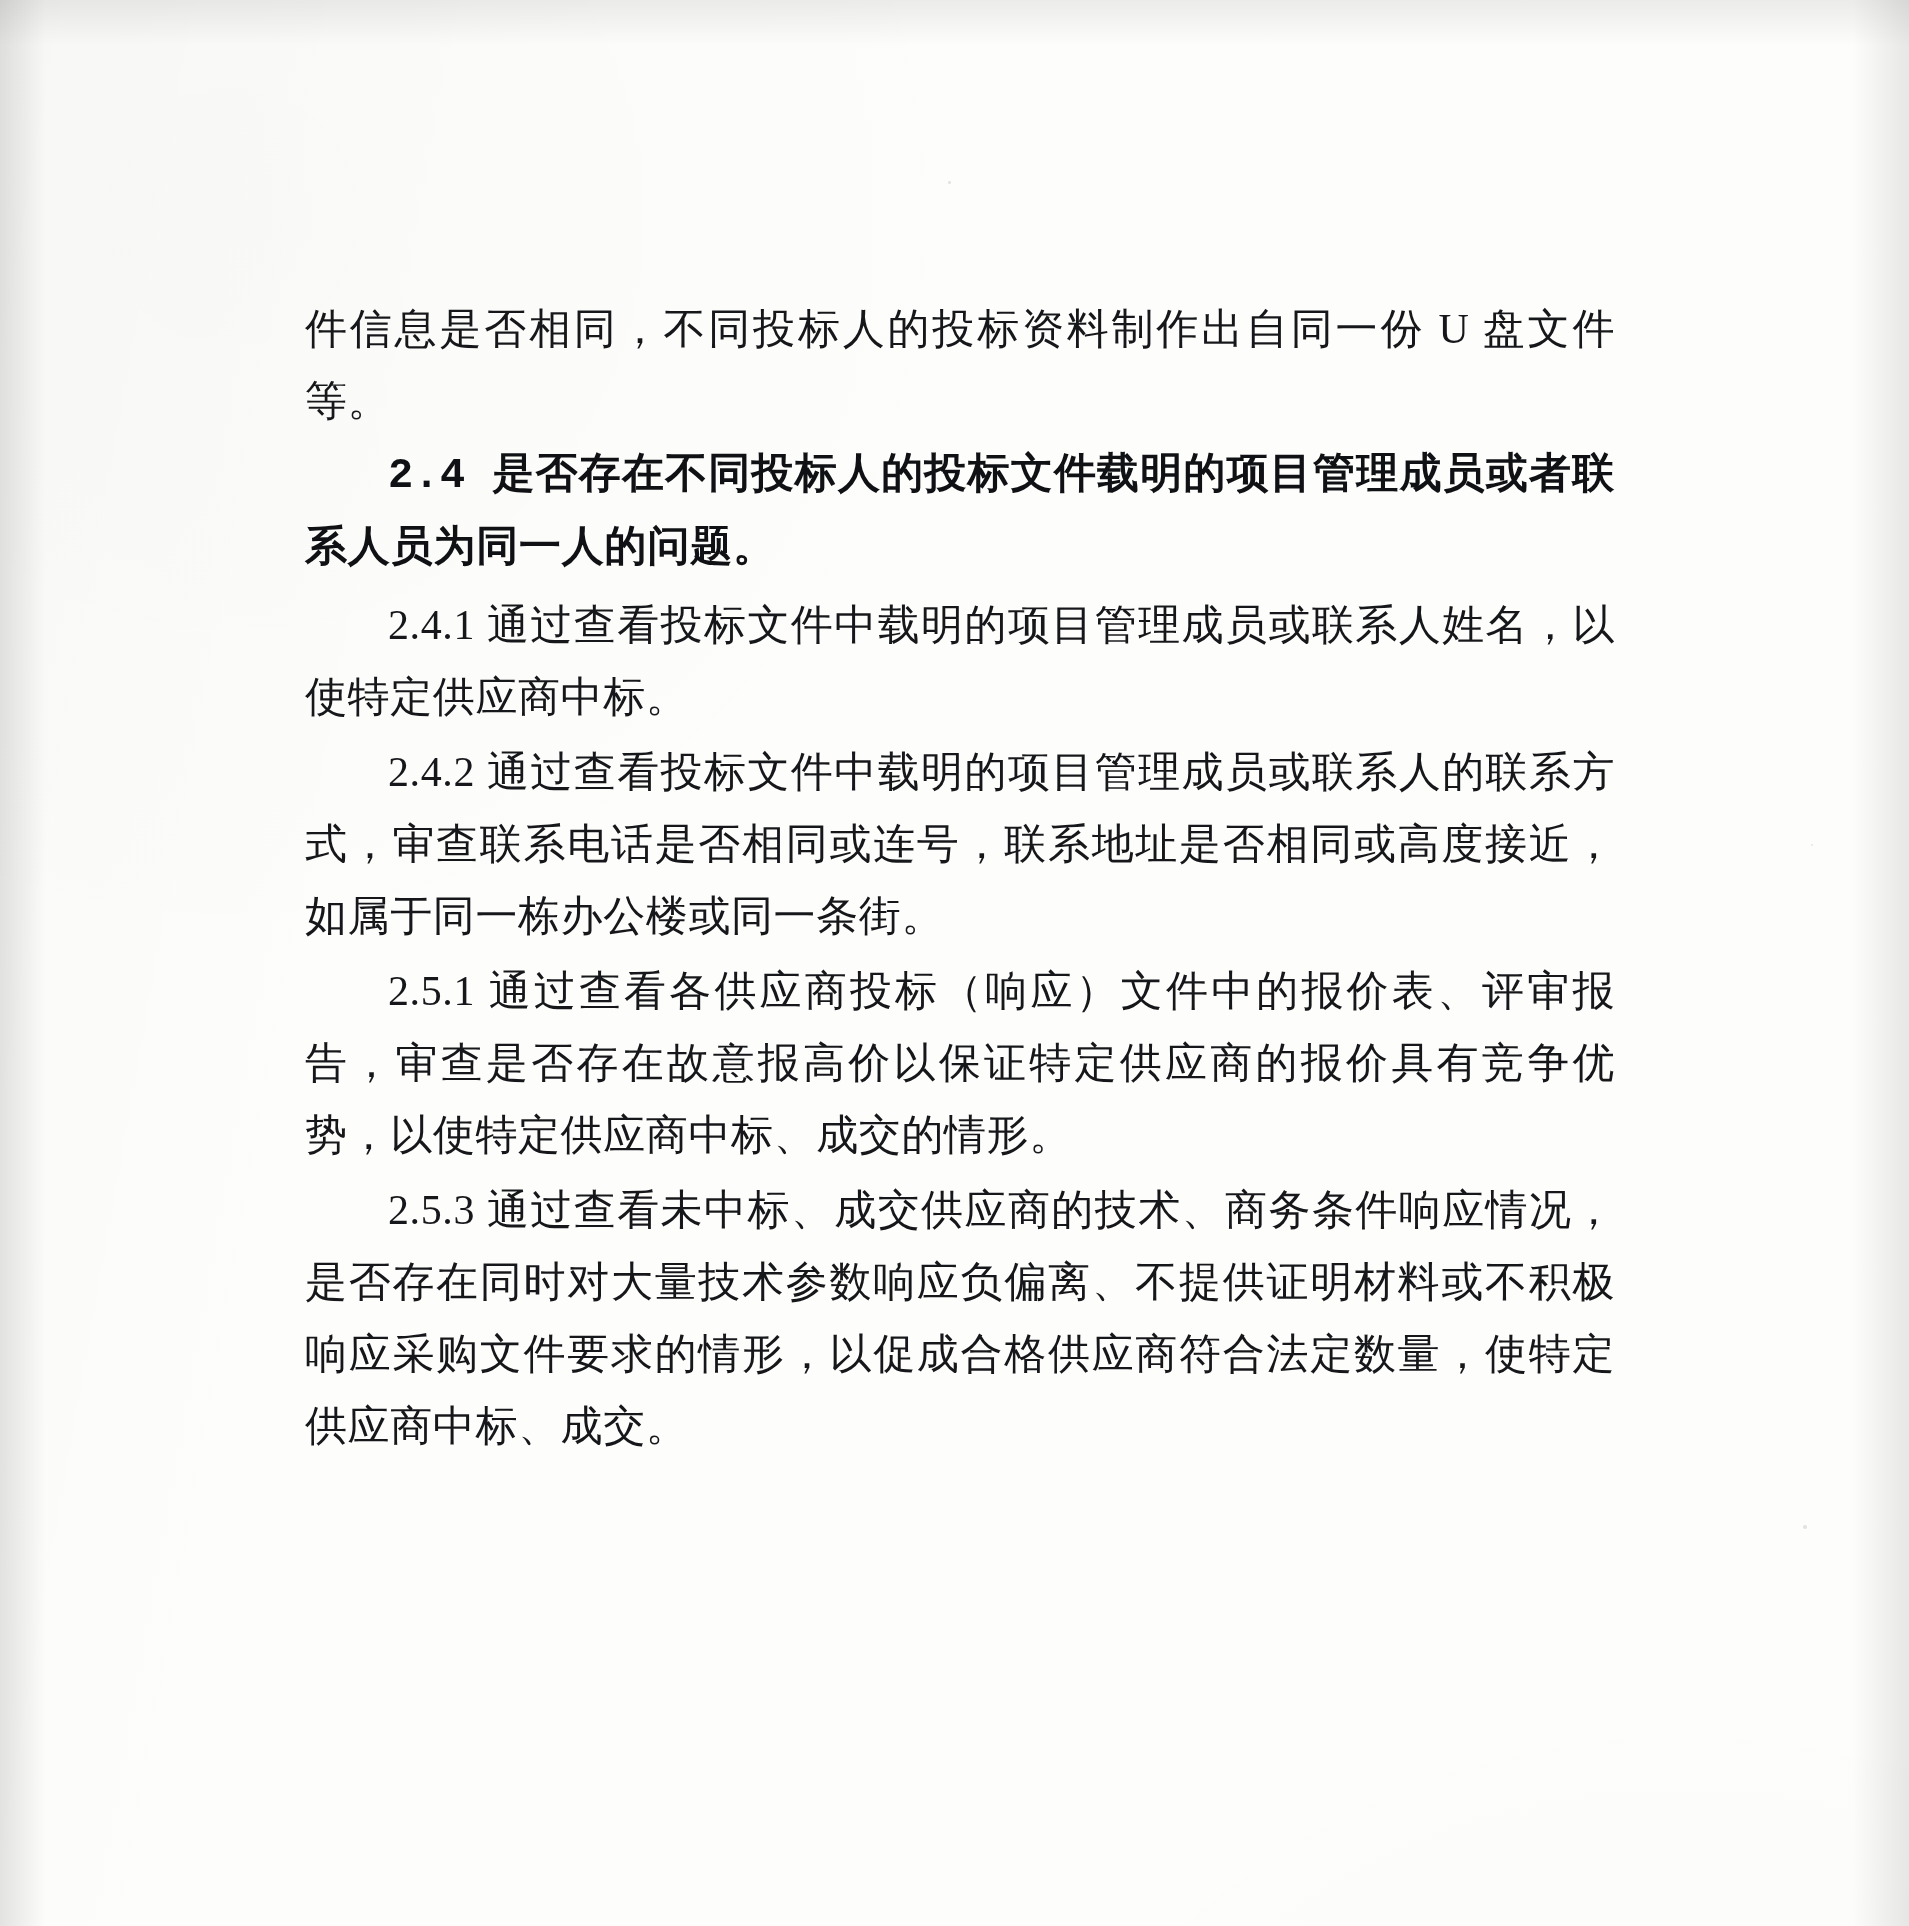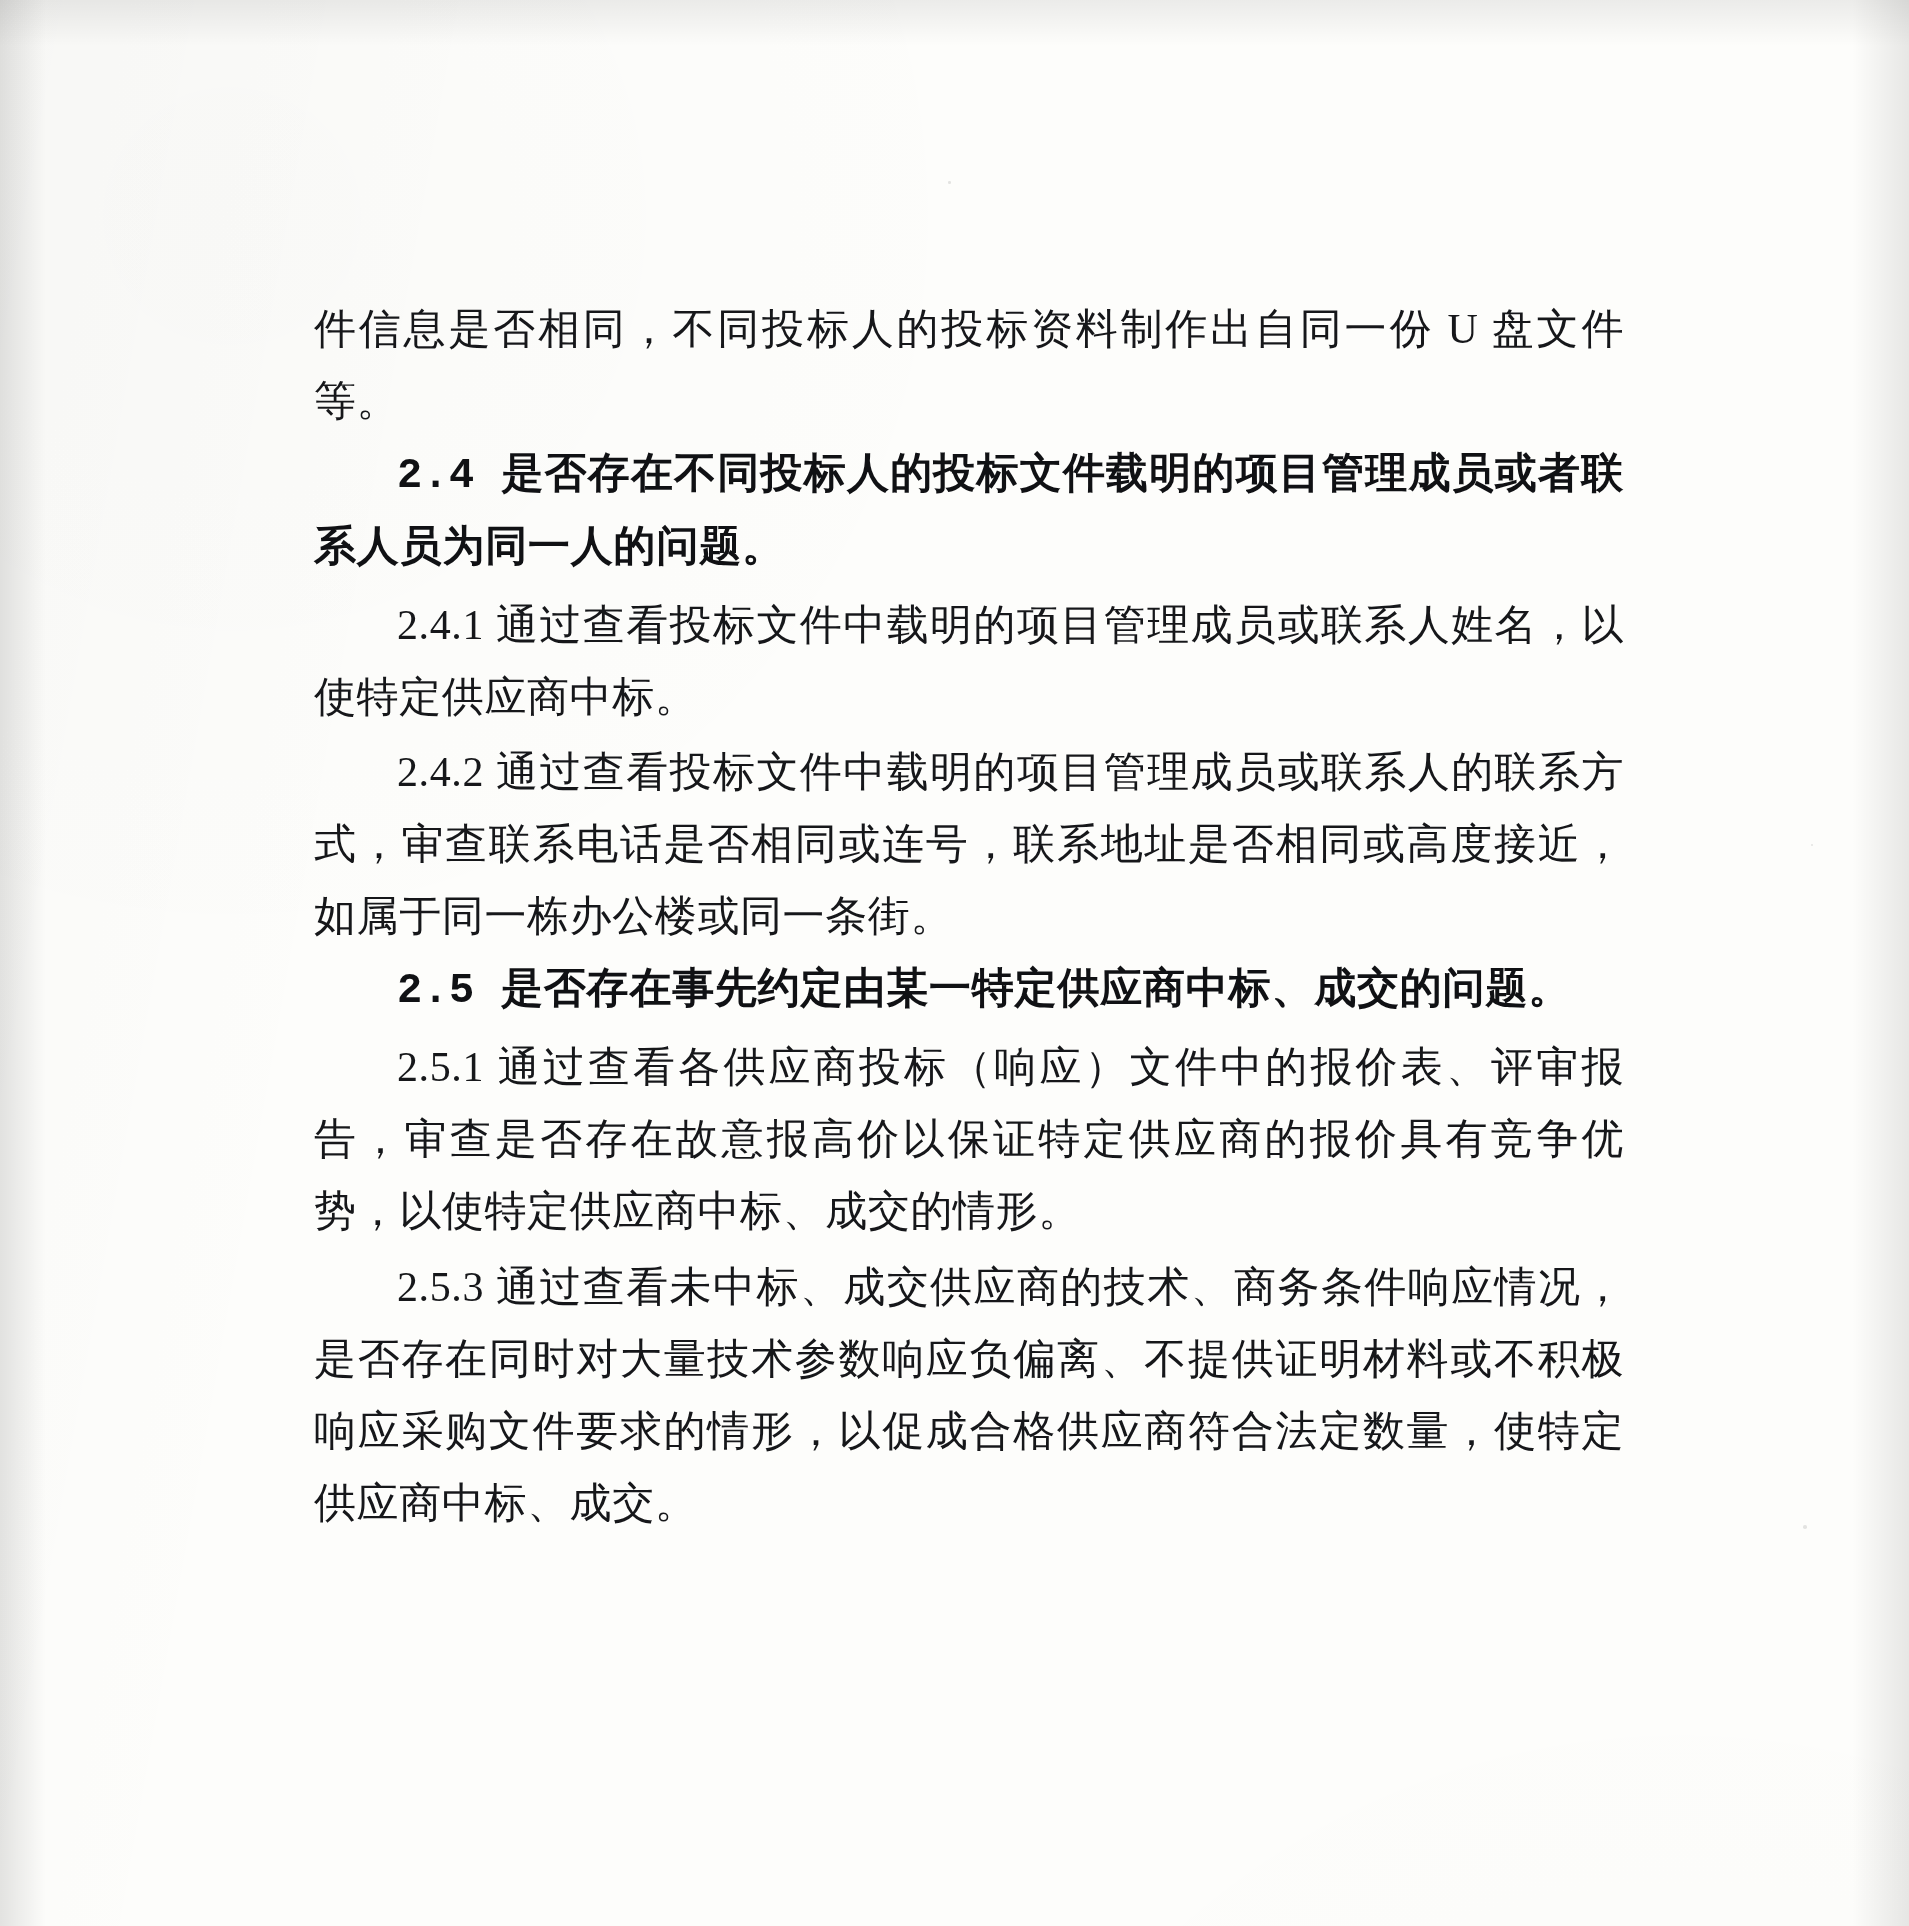--- a/index.html
+++ b/index.html
@@ -52,21 +52,21 @@
     position: absolute;
     left: 0;
     top: 0;
     width: 1910px;
     height: 46px;
     background: linear-gradient(to bottom, rgba(0,0,0,0.07), rgba(0,0,0,0.0));
     pointer-events: none;
   }
   .text-column {
     position: absolute;
-    left: 314px;
+    left: 305px;
     top: 293px;
     width: 1310px;
   }
   p.body-para {
     margin: 0 0 3.1px 0;
     font-size: 42px;
     line-height: 72px;
     color: #16171a;
     letter-spacing: 0.6px;
     text-align: justify;
@@ -110,21 +110,20 @@
   <div class="text-column">
 
     <p class="body-para">件信息是否相同，不同投标人的投标资料制作出自同一份 U 盘文件等。</p>
 
     <p class="heading">2.4 是否存在不同投标人的投标文件载明的项目管理成员或者联系人员为同一人的问题。</p>
 
     <p class="body-para indent">2.4.1 通过查看投标文件中载明的项目管理成员或联系人姓名，以使特定供应商中标。</p>
 
     <p class="body-para indent">2.4.2 通过查看投标文件中载明的项目管理成员或联系人的联系方式，审查联系电话是否相同或连号，联系地址是否相同或高度接近，如属于同一栋办公楼或同一条街。</p>
 
-    <p class="heading">2.5 是否存在事先约定由某一特定供应商中标、成交的问题。</p>
 
     <p class="body-para indent">2.5.1 通过查看各供应商投标（响应）文件中的报价表、评审报告，审查是否存在故意报高价以保证特定供应商的报价具有竞争优势，以使特定供应商中标、成交的情形。</p>
 
 
     <p class="body-para indent">2.5.3 通过查看未中标、成交供应商的技术、商务条件响应情况，是否存在同时对大量技术参数响应负偏离、不提供证明材料或不积极响应采购文件要求的情形，以促成合格供应商符合法定数量，使特定供应商中标、成交。</p>
 
   </div>
 
 </div>
 

